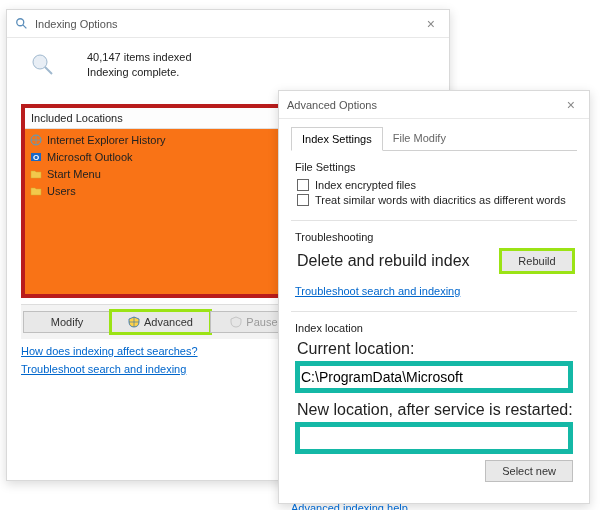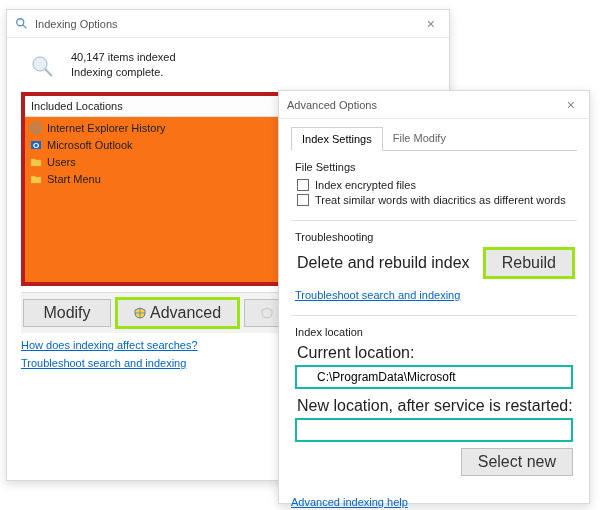--- a/index.html
+++ b/index.html
@@ -4,52 +4,52 @@
 <style>
 *{box-sizing:border-box;margin:0;padding:0}
 body{font-family:"Segoe UI",Arial,sans-serif;font-size:11px;color:#222;background:#fff;width:600px;height:510px;position:relative;overflow:hidden}
 .win{position:absolute;background:#fff;border:1px solid #d9d9d9;box-shadow:0 3px 10px rgba(0,0,0,0.15)}
 .titlebar{display:flex;align-items:center;height:28px;padding:0 8px;border-bottom:1px solid #e8e8e8;font-size:12px;color:#444}
 .titlebar .t-title{flex:1;font-size:11px;color:#555}
 .t-icon{width:14px;height:14px;margin-right:6px;display:inline-flex;align-items:center;justify-content:center}
 .t-close{font-size:14px;color:#888;padding:2px 6px;cursor:default}
 .mg-icon{width:14px;height:14px}
 .content{padding:10px 14px}
-.hdrline{display:flex;align-items:flex-end;gap:14px;margin-bottom:11px}
+.hdrline{display:flex;align-items:center;gap:30px;margin-bottom:23px}
 .bigicon{width:28px;height:28px;margin-left:8px;display:flex;align-items:center;justify-content:center}
 .hdrtext{padding-top:0}
 .hdrtext div{margin:3px 0;font-size:11px}
 .lbl{font-size:11px;margin:6px 0 4px}
 .locbox{border:4px solid #b91c1c;height:194px;background:#f97316}
 .loc-hdr{display:flex;border-bottom:1px solid #e0e0e0;font-size:11px;background:#fdfdfd}
 .loc-hdr>div{padding:4px 6px}
 .col-inc{flex:1}
 .col-exc{width:115px}
 .locrows{padding:2px 2px}
 .locrow{display:flex;align-items:center;height:17px;font-size:11px}
 .locrow .ci{width:14px;height:12px;margin:0 4px 0 2px;display:inline-flex;align-items:center;justify-content:center}
 .locrow .txt{flex:1}
-.btnrow{display:flex;gap:6px;margin-top:6px;padding:6px 2px;border-top:1px solid #ddd;background:#f3f3f3}
-.btn{background:#e8e8e8;border:1px solid #bfbfbf;padding:4px 16px;font-size:16px;color:#333;display:inline-flex;align-items:center;gap:4px}
+.btnrow{display:flex;gap:0;margin-top:6px;padding:6px 2px;border-top:1px solid #ddd;background:#f3f3f3}
+.btn{background:#e8e8e8;border:1px solid #bfbfbf;padding:4px 16px;font-size:11px;color:#333;display:inline-flex;align-items:center;gap:4px}
 .btn.dis{color:#9a9a9a}
 .btn.wide{min-width:88px;justify-content:center}
 .link{color:#0066cc;font-size:11px;margin-top:6px;display:inline-block}
 .link.u{text-decoration:underline}
 .hl{outline:3px solid #9be315;outline-offset:-1px}
 
 .tabs{display:flex;border-bottom:1px solid #d0d0d0;margin-bottom:8px}
 .tab{padding:5px 10px;font-size:11px;color:#666}
 .tab.active{border:1px solid #d0d0d0;border-bottom:1px solid #fff;margin-bottom:-1px;background:#fff;color:#000}
 .group{margin:10px 0 14px;padding:0 4px}
 .grouptitle{font-size:11px;margin-bottom:6px;color:#222}
 .cbrow{display:flex;align-items:flex-start;gap:6px;margin:3px 0 3px 2px;font-size:11px}
 .cb{width:12px;height:12px;border:1px solid #666;background:#fff}
 .sep{border-top:1px solid #e2e2e2;margin:6px 0}
 .trow{display:flex;align-items:center;justify-content:space-between;margin-top:4px}
-.input{border:2px solid #14b8a6;background:#fff;padding:3px 20px;font-size:12px;width:100%}
+.input{border:5px solid #14b8a6;background:#fff;padding:3px 1px;font-size:14px;width:100%}
 .footer{display:flex;justify-content:flex-end;gap:8px;padding:8px 10px;border-top:1px solid #e4e4e4;background:#f5f5f5}
 .small{font-size:16px;color:#222;margin:3px 0 3px 2px}
 svg{display:block}
 </style>
 </head>
 <body>
 
 <div class="win" style="left:6px;top:9px;width:444px;height:472px">
   <div class="titlebar">
     <span class="t-icon">
@@ -99,31 +99,31 @@
             </span>
           <span class="txt">Microsoft Outlook</span>
           <span style="width:115px"></span>
         </div>
         <div class="locrow">
           <span class="ci">
               <svg width="12" height="12">
                 <path d="M1 3h4l1 1h5v6H1z" fill="#f2c94c" stroke="#d4a828" stroke-width="0.5"></path>
               </svg>
             </span>
+          <span class="txt">Start Menu</span>
+          <span style="width:115px"></span>
+        </div>
+        <div class="locrow">
+          <span class="ci">
+              <svg width="12" height="12">
+                <path d="M1 3h4l1 1h5v6H1z" fill="#f2c94c" stroke="#d4a828" stroke-width="0.5"></path>
+              </svg>
+            </span>
           <span class="txt">Users</span>
           <span style="width:115px">AppData; AppD</span>
-        </div>
-        <div class="locrow">
-          <span class="ci">
-              <svg width="12" height="12">
-                <path d="M1 3h4l1 1h5v6H1z" fill="#f2c94c" stroke="#d4a828" stroke-width="0.5"></path>
-              </svg>
-            </span>
-          <span class="txt">Start Menu</span>
-          <span style="width:115px"></span>
         </div>
       </div>
     </div>
     <div class="btnrow">
       <span class="btn wide">Modify</span>
       <span class="btn wide hl">
         <span>
             <svg width="12" height="12">
               <path d="M6 1l5 2v3c0 3-2 5-5 5s-5-2-5-5V3z" fill="#ffd24a" stroke="#2a6fb5" stroke-width="0.8"></path>
               <path d="M6 1v10M1 6h10" stroke="#2a6fb5" stroke-width="0.6"></path>

